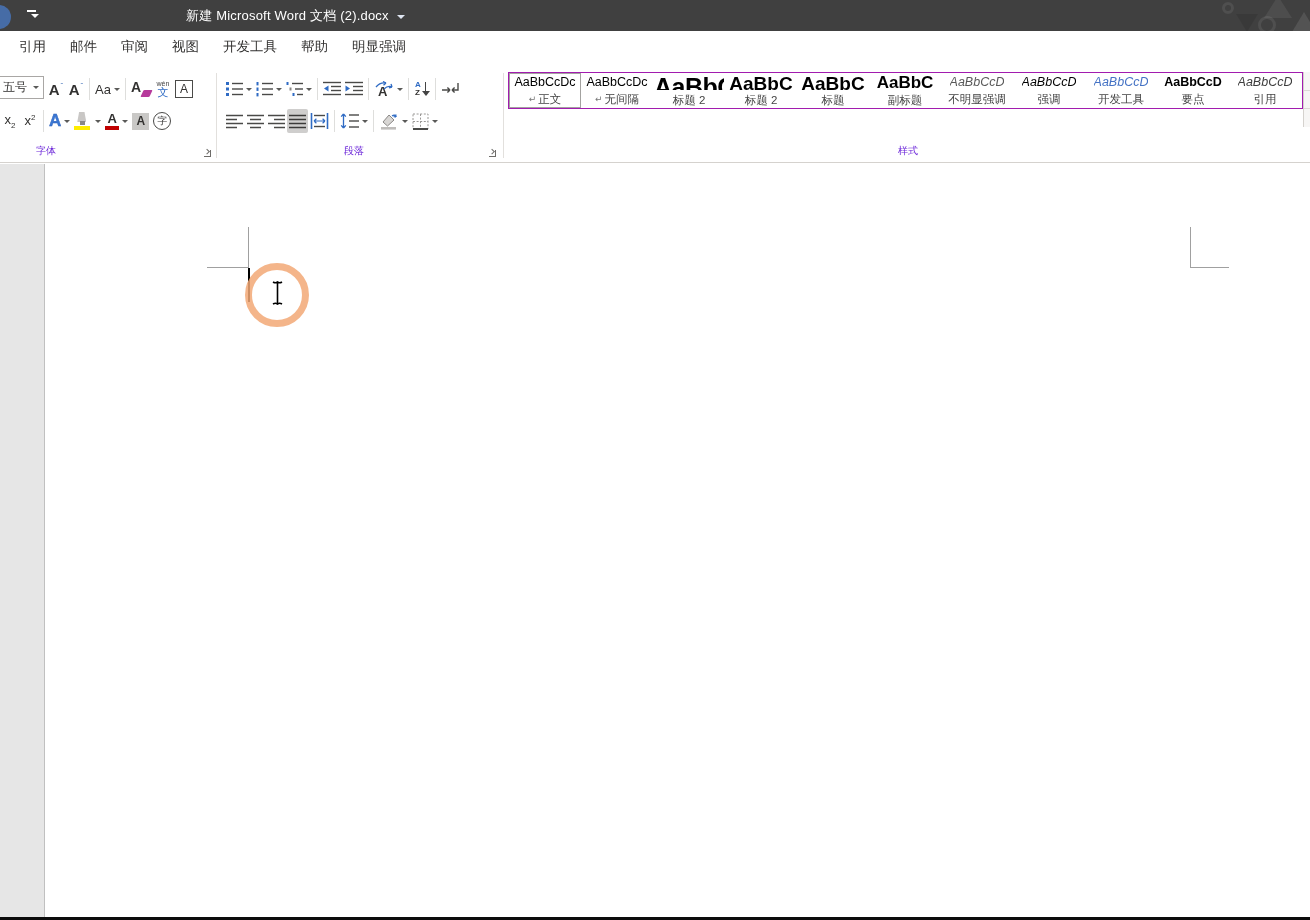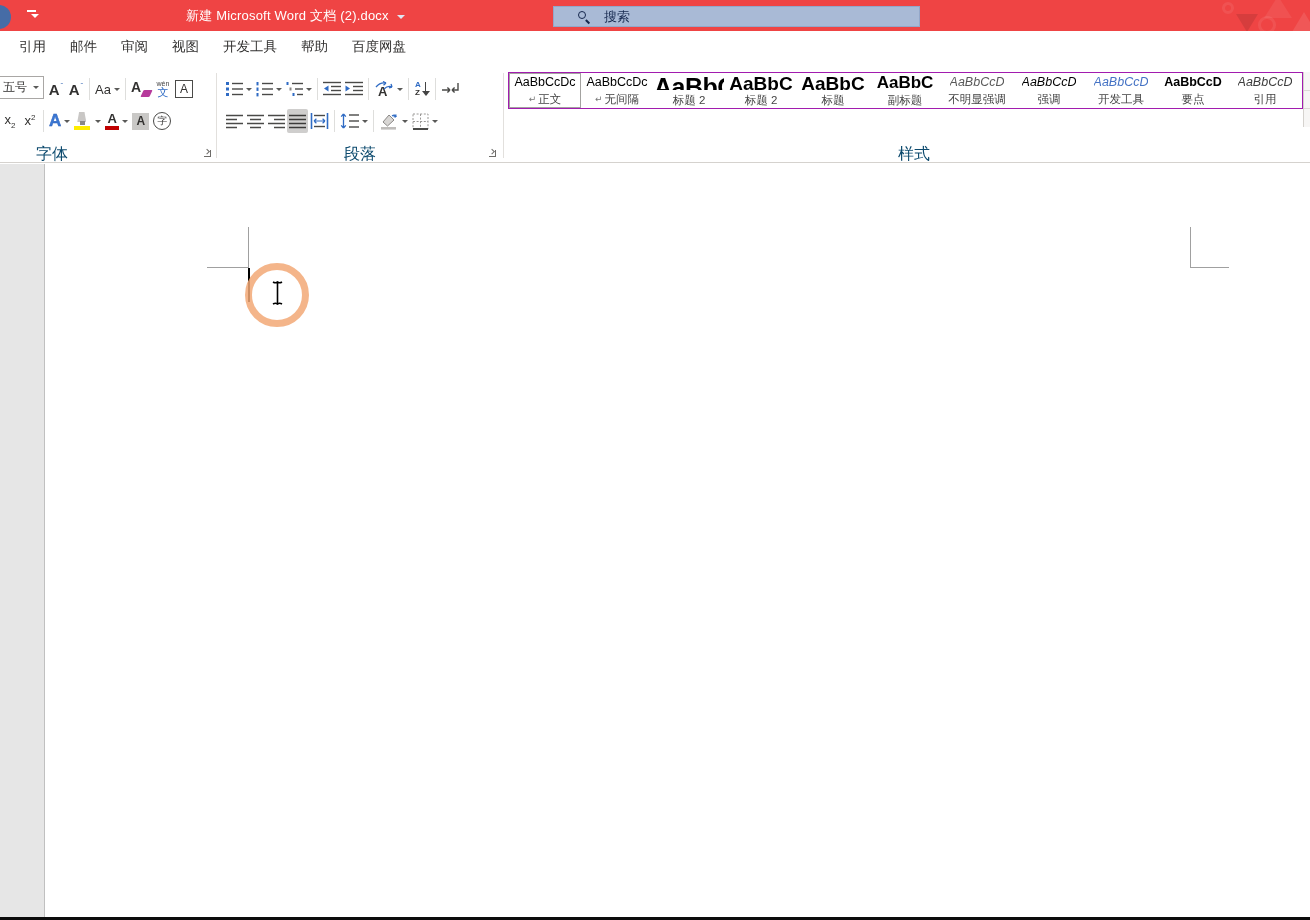--- a/index.html
+++ b/index.html
@@ -1,20 +1,20 @@
 <!DOCTYPE html>
 <html><head>
 <meta charset="utf-8">
 <style>
   * { margin:0; padding:0; box-sizing:border-box; }
   html,body { width:1310px; height:920px; overflow:hidden; font-family:"Liberation Sans","DejaVu Sans",sans-serif; background:#fff; }
   .app { position:relative; width:1310px; height:920px; }
 
   
-  .titlebar { position:absolute; left:0; top:0; width:1310px; height:31px; background:#ef4444; overflow:hidden; }
+  .titlebar { position:absolute; left:0; top:0; width:1310px; height:31px; background:#404040; overflow:hidden; }
   .tb-pattern { position:absolute; right:0; top:0; width:120px; height:31px; }
   .tb-pattern .tri { position:absolute; width:0; height:0; }
   .t1 { border-left:14px solid transparent; border-right:14px solid transparent; border-bottom:22px solid rgba(255,255,255,.07); right:18px; top:-4px; }
   .t2 { border-left:11px solid transparent; border-right:11px solid transparent; border-top:18px solid rgba(0,0,0,.10); right:52px; top:14px; }
   .t3 { border-left:12px solid transparent; border-right:12px solid transparent; border-bottom:20px solid rgba(255,255,255,.10); right:-6px; top:12px; }
   .tb-pattern .ring { position:absolute; border:3px solid rgba(255,255,255,.08); border-radius:50%; }
   .r1 { width:18px; height:18px; right:34px; top:16px; }
   .r2 { width:12px; height:12px; right:76px; top:2px; }
   .qat-circle { position:absolute; left:-13px; top:5px; width:24px; height:24px; border-radius:50%; background:#466ca6; }
   .qat-chevron { position:absolute; left:26px; top:9px; width:12px; height:12px; cursor:default; }
@@ -33,21 +33,21 @@
   .tab.partial { margin-left:-44px; }
 
   
   .ribbon { position:absolute; left:0; top:63px; width:1310px; height:100px; background:#fff; border-bottom:1px solid #d5d2ce; }
   .gsep { position:absolute; top:10px; height:85px; width:1px; background:#e2e0dd; }
   .row { position:absolute; display:flex; align-items:center; height:26px; }
   .isep { width:1px; height:22px; background:#dededc; margin:0 3px; }
   .btn { display:inline-flex; align-items:center; justify-content:center; height:24px; min-width:20px; padding:0 2px; border-radius:2px; position:relative; color:#3b3a39; }
   .btn.sel { background:#cfcecd; }
   .chv { display:inline-block; width:0; height:0; border-left:3.5px solid transparent; border-right:3.5px solid transparent; border-top:3.5px solid #5a5a58; margin-left:3px; }
-  .grp-label { position:absolute; top:81px; font-size:16px; color:#0c4a6e; }
+  .grp-label { position:absolute; top:81px; font-size:10px; color:#6d28d9; }
   .launcher { position:absolute; top:84px; width:12px; height:12px; }
   .launcher .c { position:absolute; right:2px; bottom:2px; width:7px; height:7px; border-right:1.4px solid #6e6c69; border-bottom:1.4px solid #6e6c69; }
   .launcher .a { position:absolute; right:4px; bottom:4px; width:4px; height:4px; border-right:1.4px solid #6e6c69; border-bottom:1.4px solid #6e6c69; transform:rotate(-45deg) translate(1px,-1px); }
 
   
   .sizecombo { position:absolute; left:-6px; top:13px; width:50px; height:23px; background:#fff; border:1px solid #a9a7a5; display:flex; align-items:center; font-size:12px; color:#2e2d2c; }
   .sizecombo .val { margin-left:8px; flex:1; }
   .sizecombo .dd { width:14px; display:flex; justify-content:center; }
   .ltrA { font-size:15px; font-weight:bold; color:#323130; line-height:1; }
   .mini { font-size:8px; color:#3e6fb8; margin-left:1px; margin-top:-8px; }
@@ -118,45 +118,38 @@
   <div class="titlebar">
     <div class="qat-circle"></div>
     <div class="qat-chevron">
       <span class="bar"></span>
       <span class="chv"></span>
     </div>
     <div class="doc-title">
       <span>新建 Microsoft Word 文档 (2).docx</span>
       <span class="title-caret"></span>
     </div>
-    <div class="searchbox">
-      <span class="search-mag">
-        <span class="lens"></span>
-          <span class="handle"></span>
-      </span>
-      <span>搜索</span>
-    </div>
     <div class="tb-pattern">
       <span class="tri t1"></span>
         <span class="tri t2"></span>
         <span class="tri t3"></span>
       <span class="ring r1"></span>
         <span class="ring r2"></span>
     </div>
   </div>
 
   <div class="tabrow" id="tabrow">
       <div class="tab partial">布局</div>
       <div class="tab">引用</div>
       <div class="tab">邮件</div>
       <div class="tab">审阅</div>
       <div class="tab">视图</div>
       <div class="tab">开发工具</div>
       <div class="tab">帮助</div>
-      <div class="tab">百度网盘</div>
+      <div class="tab">明显强调</div>
     </div>
 
   <div class="ribbon">
     <div class="gsep" style="left:216px"></div>
     <div class="gsep" style="left:503px"></div>
 
     <div class="sizecombo">
       <span class="val">五号</span>
       <span class="dd">
           <span class="chv" style="margin:0"></span>

